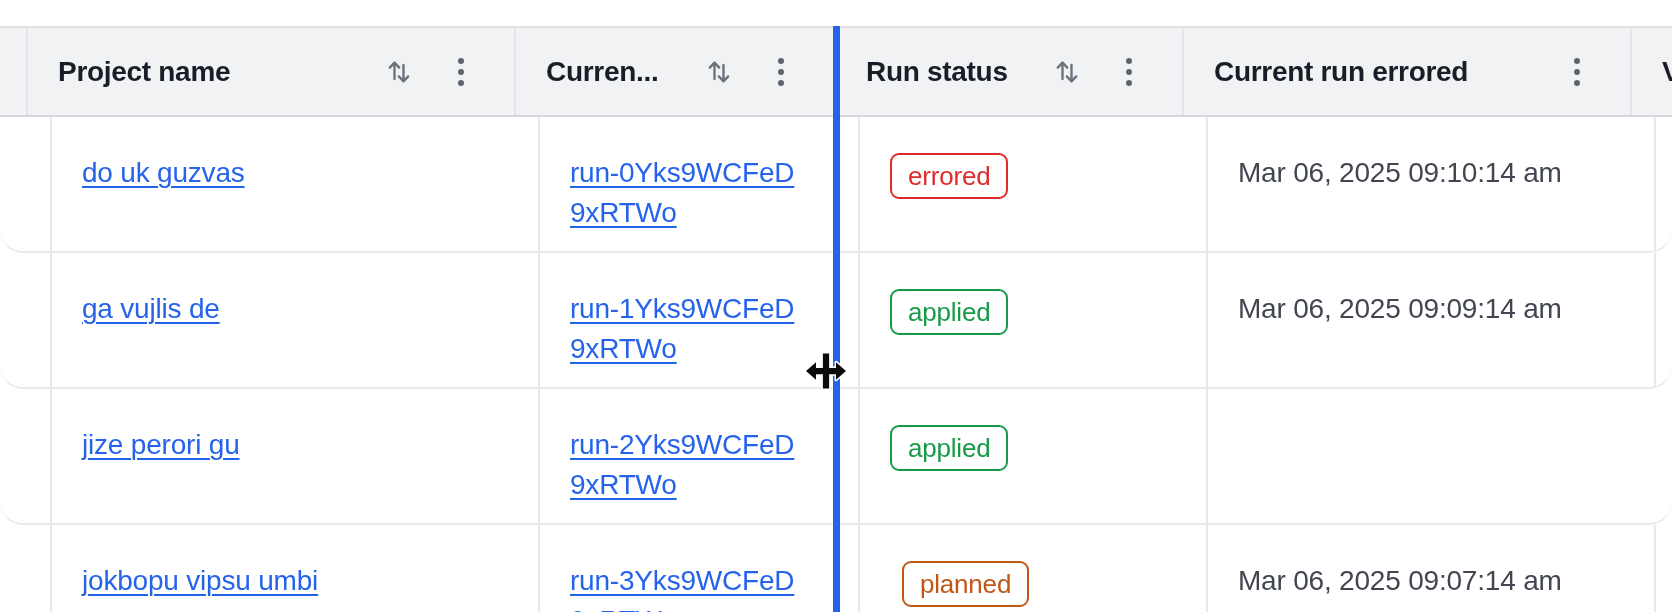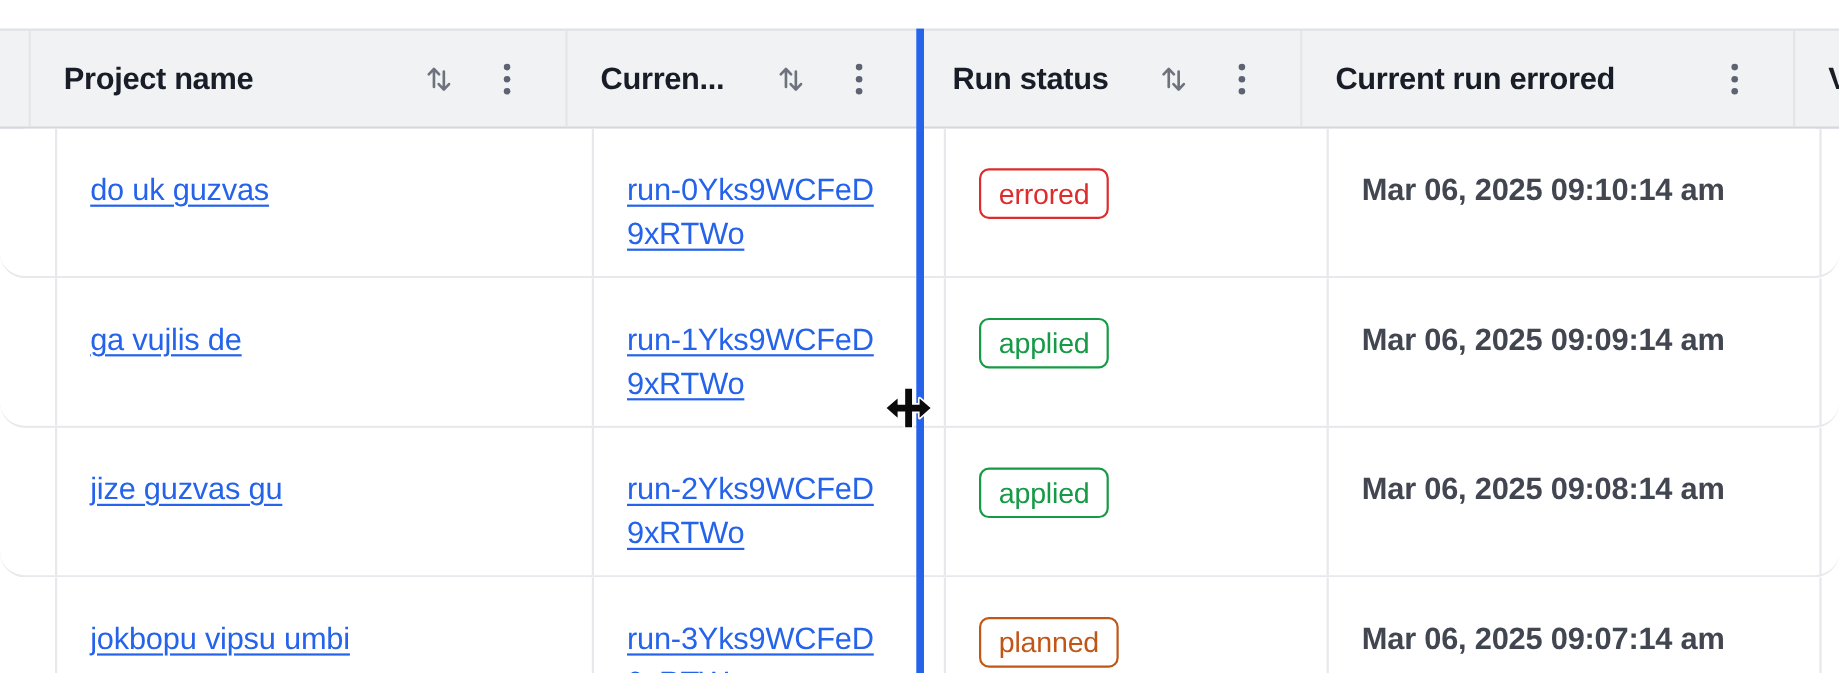--- a/index.html
+++ b/index.html
@@ -40,21 +40,21 @@
   .cell, .cell a { font-size:28px; color:#414651; letter-spacing:-0.2px; line-height:40px; }
 
   a.lnk { color:#2563eb; text-decoration:underline; text-underline-offset:4px;
     text-decoration-thickness:2px; cursor:pointer; }
   .run-link { display:inline-block; max-width:238px; word-break:break-all; }
 
   .badge-cell { }
   .badge { display:inline-block; font-size:26px; line-height:26px; padding:8px 16px;
     border:2px solid currentColor; border-radius:9px; background:#fff; letter-spacing:-0.2px; }
 
-  .ts { white-space:nowrap; color:#414651;font-weight:bold; }
+  .ts { white-space:nowrap; color:#414651; }
 
   
   .resize-line { position:absolute; left:833px; top:26px; width:7px; height:586px;
     background:#2563eb; cursor:col-resize; }
   .resize-cursor { position:absolute; left:803px; top:351px; pointer-events:none; }
 </style>
 </head>
 <body>
 
 <div class="viewport">
@@ -165,46 +165,43 @@
         <span class="ts">Mar 06, 2025 09:09:14 am</span>
       </div>
       <div class="cell c5">
         
       </div>
     </div>
 
     <div class="row">
       <div class="cell c0"></div>
       <div class="cell c1">
-        <a class="lnk" style="color: rgb(37, 99, 235);">jize guzvas gu</a>
+        <a class="lnk" style="color: rgb(37, 99, 235);">jize perori gu</a>
       </div>
       <div class="cell c2">
         <a class="lnk run-link" style="color: rgb(37, 99, 235);">run-2Yks9WCFeD9xRTWo</a>
       </div>
       <div class="cell c3 badge-cell">
         <span class="badge" style="color: rgb(22, 154, 70);">applied</span>
       </div>
-      <div class="cell c4">
-        <span class="ts">Mar 06, 2025 09:08:14 am</span>
-      </div>
       <div class="cell c5">
         
       </div>
     </div>
 
     <div class="row">
       <div class="cell c0"></div>
       <div class="cell c1">
         <a class="lnk" style="color: rgb(37, 99, 235);">jokbopu vipsu umbi</a>
       </div>
       <div class="cell c2">
         <a class="lnk run-link" style="color: rgb(37, 99, 235);">run-3Yks9WCFeD9xRTWo</a>
       </div>
       <div class="cell c3 badge-cell">
-        <span class="badge" style="color: rgb(192, 87, 23);">planned</span>
+        <span class="badge" style="color: rgb(192, 87, 23); margin-left: 12px;">planned</span>
       </div>
       <div class="cell c4">
         <span class="ts">Mar 06, 2025 09:07:14 am</span>
       </div>
       <div class="cell c5">
         
       </div>
     </div>
 
   </div>

